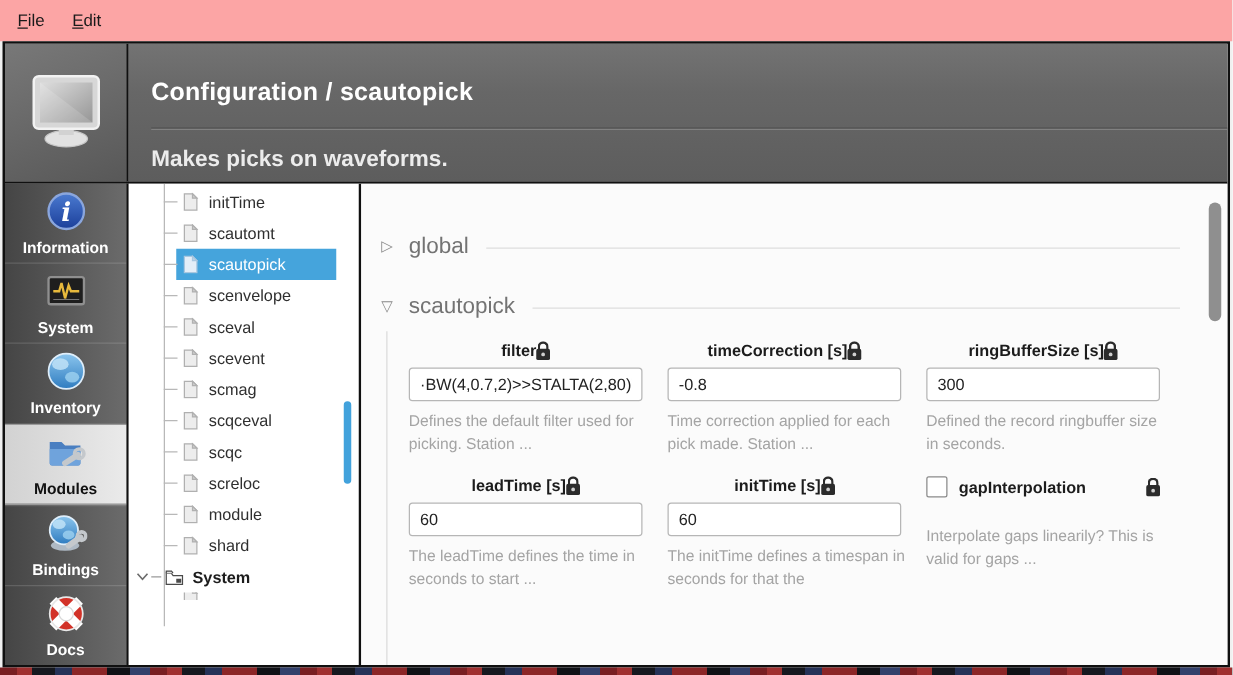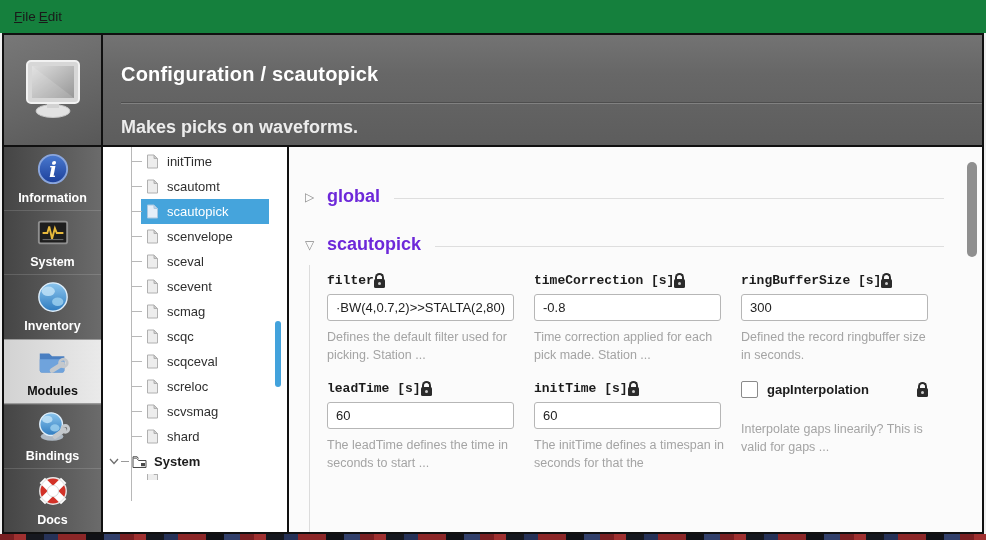--- a/index.html
+++ b/index.html
@@ -6,21 +6,21 @@
   html,body { width:986px; height:540px; }
   body {
     font-family:"Liberation Sans","DejaVu Sans",sans-serif;
     background:#f0f0f0; position:relative; overflow:hidden;
     width:986px; height:540px;
   }
 
   
   .menubar {
     position:absolute; top:0; left:0; width:986px; height:33px;
-    background:#15803d; display:flex; align-items:center; padding-left:14px; gap:3px;
+    background:#fca5a5; display:flex; align-items:center; padding-left:14px; gap:22px;
     font-size:13.5px; color:#1a1a1a;
   }
   .menu-item { cursor:default; }
   .menu-item .accel { text-decoration:underline; }
 
   
   .window {
     position:absolute; top:33px; left:2px; width:982px; height:501px;
     border:2px solid #101010; background:#ffffff; overflow:hidden;
     display:flex; flex-direction:column;
@@ -93,28 +93,28 @@
     flex:1; background:#fbfbfb; position:relative; overflow:hidden;
     padding:15px 26px 0 16px;
   }
   .intro {
     color:#3b6086; font-weight:bold; font-size:13px; line-height:1.55; max-width:652px;
   }
   .section-header { display:flex; align-items:center; cursor:default; }
   .section-header.first { margin-top:24px; }
   .section-header.second { margin-top:27px; }
   .sec-arrow { font-family:"DejaVu Sans",sans-serif; font-size:12px; color:#8a8a8a; width:14px; }
-  .sec-label { font-size:18px; font-weight:bold; color:#6d28d9; margin-left:8px; }
+  .sec-label { font-size:18px; font-weight:normal; color:#737373; margin-left:8px; }
   .sec-rule { flex:1; border-top:1px solid #dedede; margin-left:14px; margin-right:12px; margin-top:4px; }
   .section-content { position:relative; margin-top:18px; padding-left:22px; }
   .indent-line { position:absolute; left:4px; top:-8px; bottom:-300px; border-left:1px solid #dcdcdc; }
   .fields-grid {
     display:grid; grid-template-columns:194px 194px 194px; column-gap:13px; row-gap:17px;
   }
-  .label-row { display:flex; align-items:center; justify-content:flex-start; width:187px; margin-bottom:6px;font-family:Liberation Mono, monospace; }
+  .label-row { display:flex; align-items:center; justify-content:center; width:187px; margin-bottom:6px; }
   .flabel { font-size:13px; font-weight:bold; color:#1c1c1c; white-space:nowrap; }
   .field input[type=text] {
     width:187px; height:27px; border:1px solid #b6b6b6; border-radius:3px;
     padding:0 8px; font-size:13px; color:#222; background:#fff;
     font-family:"Liberation Sans","DejaVu Sans",sans-serif; outline:none;
   }
   .fdesc { margin-top:7px; font-size:12.5px; color:#a4a4a4; line-height:1.45; max-width:200px; }
   .cb-row { display:flex; align-items:center; width:187px; margin-bottom:22px; }
   .checkbox { width:17px; height:17px; border:1px solid #8a8a8a; border-radius:2px; background:#fff; flex:0 0 17px; }
   .cb-label { font-size:13px; font-weight:bold; color:#1c1c1c; margin-left:9px; flex:1; }
@@ -320,51 +320,51 @@
         <span class="tree-label">scmag</span>
           </span>
         </div>
 
       <div class="tree-row">
           <span class="row-inner">
         <svg class="doc-icon" width="13" height="15" viewBox="0 0 13 15">
               <path class="doc-body" d="M1.5 1 H8 l3.5 3.5 V14 H1.5 z" fill="#ededed" stroke="#b0b0b0"></path>
               <path class="doc-fold" d="M8 1 l3.5 3.5 H8 z" fill="#cfcfcf" stroke="#b0b0b0"></path>
             </svg>
+        <span class="tree-label">scqceval</span>
+          </span>
+        </div>
+
+      <div class="tree-row">
+          <span class="row-inner">
+        <svg class="doc-icon" width="13" height="15" viewBox="0 0 13 15">
+              <path class="doc-body" d="M1.5 1 H8 l3.5 3.5 V14 H1.5 z" fill="#ededed" stroke="#b0b0b0"></path>
+              <path class="doc-fold" d="M8 1 l3.5 3.5 H8 z" fill="#cfcfcf" stroke="#b0b0b0"></path>
+            </svg>
         <span class="tree-label">scqc</span>
           </span>
         </div>
 
       <div class="tree-row">
           <span class="row-inner">
         <svg class="doc-icon" width="13" height="15" viewBox="0 0 13 15">
               <path class="doc-body" d="M1.5 1 H8 l3.5 3.5 V14 H1.5 z" fill="#ededed" stroke="#b0b0b0"></path>
               <path class="doc-fold" d="M8 1 l3.5 3.5 H8 z" fill="#cfcfcf" stroke="#b0b0b0"></path>
             </svg>
-        <span class="tree-label">scqceval</span>
-          </span>
-        </div>
-
-      <div class="tree-row">
-          <span class="row-inner">
-        <svg class="doc-icon" width="13" height="15" viewBox="0 0 13 15">
-              <path class="doc-body" d="M1.5 1 H8 l3.5 3.5 V14 H1.5 z" fill="#ededed" stroke="#b0b0b0"></path>
-              <path class="doc-fold" d="M8 1 l3.5 3.5 H8 z" fill="#cfcfcf" stroke="#b0b0b0"></path>
-            </svg>
         <span class="tree-label">screloc</span>
           </span>
         </div>
 
       <div class="tree-row">
           <span class="row-inner">
         <svg class="doc-icon" width="13" height="15" viewBox="0 0 13 15">
               <path class="doc-body" d="M1.5 1 H8 l3.5 3.5 V14 H1.5 z" fill="#ededed" stroke="#b0b0b0"></path>
               <path class="doc-fold" d="M8 1 l3.5 3.5 H8 z" fill="#cfcfcf" stroke="#b0b0b0"></path>
             </svg>
-        <span class="tree-label">scvsmag</span>
+        <span class="tree-label">module</span>
           </span>
         </div>
 
 
 
       <div class="tree-row">
           <span class="row-inner">
         <svg class="doc-icon" width="13" height="15" viewBox="0 0 13 15">
               <path class="doc-body" d="M1.5 1 H8 l3.5 3.5 V14 H1.5 z" fill="#ededed" stroke="#b0b0b0"></path>
               <path class="doc-fold" d="M8 1 l3.5 3.5 H8 z" fill="#cfcfcf" stroke="#b0b0b0"></path>

